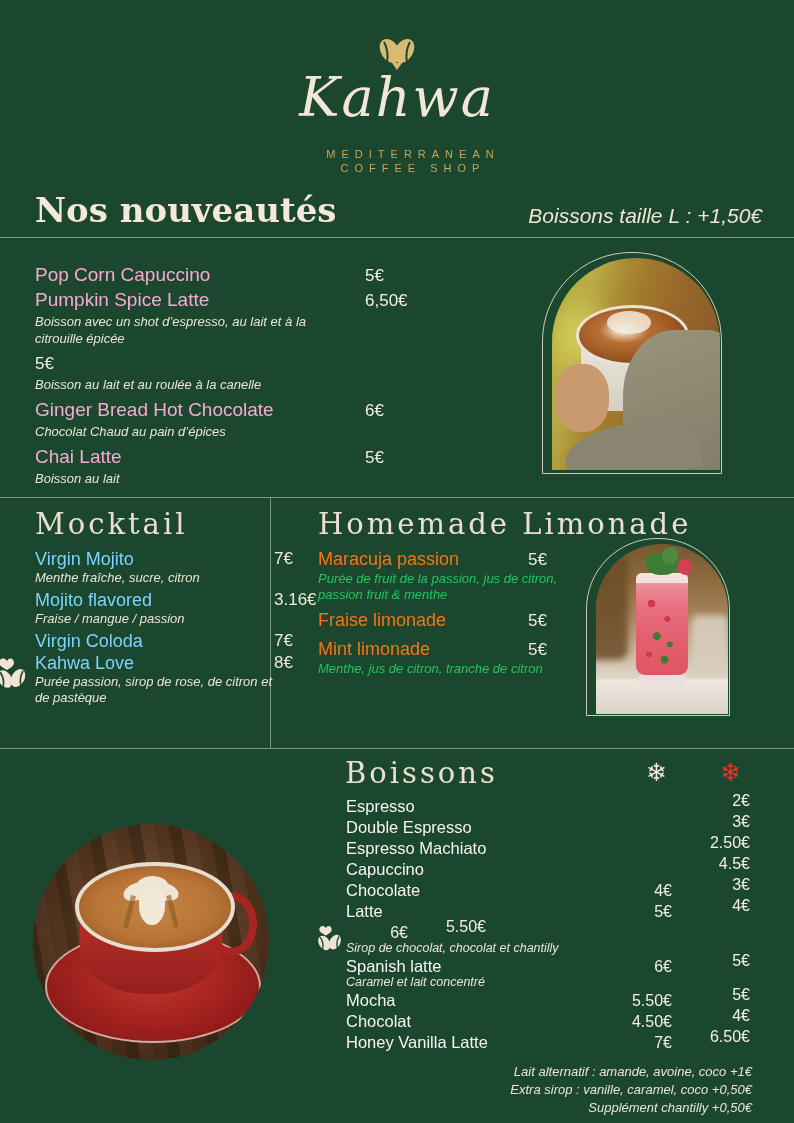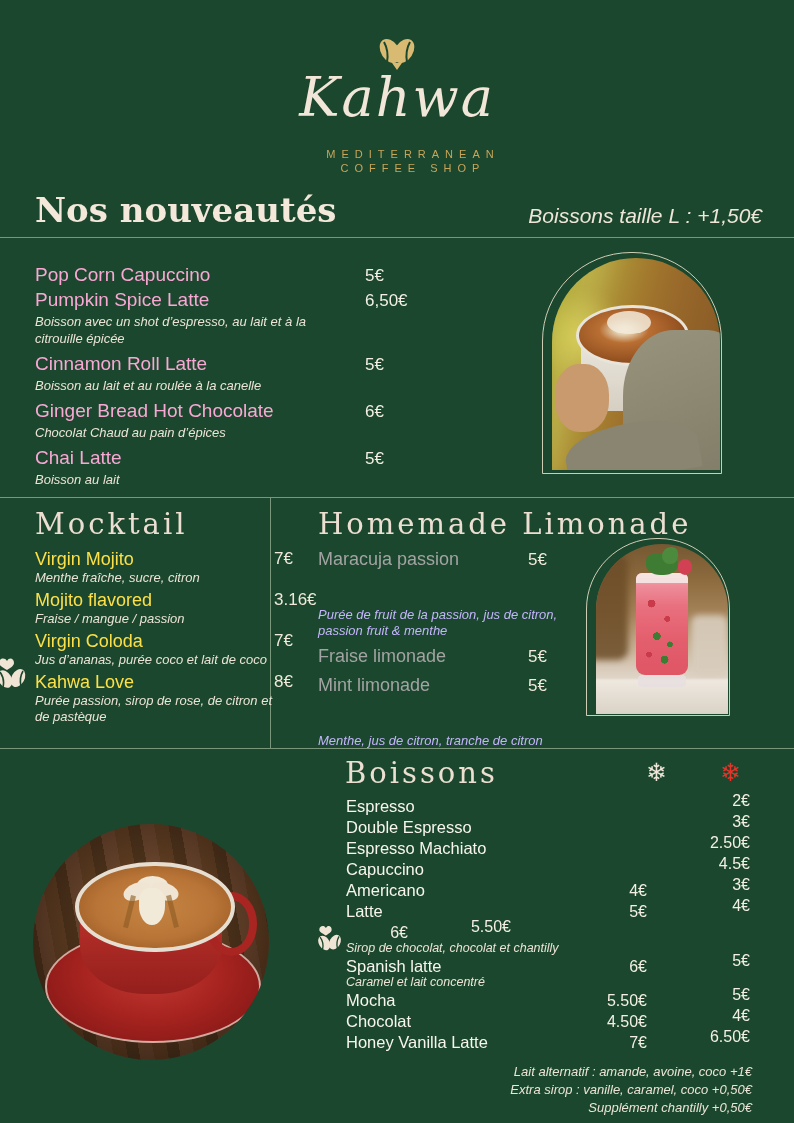--- a/index.html
+++ b/index.html
@@ -89,39 +89,39 @@
   .ph3-a3{left:50%;top:25%;width:12%;height:7%;border-radius:50%;background:#efe5d2;transform:rotate(20deg);}
   .ph3-a4{left:45%;top:27%;width:11%;height:16%;border-radius:50% 50% 60% 60%/40% 40% 60% 60%;background:#f2ead9;}
   .ph3-s1{left:40%;top:30%;width:2%;height:14%;background:#8a5a22;opacity:.6;transform:rotate(14deg);}
   .ph3-s2{left:58%;top:30%;width:2%;height:14%;background:#8a5a22;opacity:.6;transform:rotate(-14deg);}
 
   
   .sec-title{position:absolute;font-family:"DejaVu Serif",serif;font-size:29px;letter-spacing:3px;color:#ecdfd2;}
   .mk-title{left:35px;top:507px;} .lm-title{left:318px;top:507px;}
   .mk-list{position:absolute;left:35px;top:548px;width:280px;}
   .mk-item{position:relative;}
-  .mk-name{font-size:18px;line-height:22px;color:#fde047;}
+  .mk-name{font-size:18px;line-height:22px;color:#7dd3fc;}
   .mk-price{position:absolute;left:239px;top:0;font-size:17px;line-height:22px;}
   .mk-desc{font-style:italic;font-size:13px;line-height:16px;color:#ece4d6;max-width:238px;margin:0 0 3px;}
   .lm-list{position:absolute;left:318px;top:548px;width:255px;}
   .lm-item{position:relative;margin-bottom:6px;}
-  .lm-name{font-size:18px;line-height:23px;color:#a3a3a3;}
+  .lm-name{font-size:18px;line-height:23px;color:#f97316;}
   .lm-price{position:absolute;left:210px;top:0;font-size:17px;line-height:23px;}
-  .lm-desc{font-style:italic;font-size:13px;line-height:16px;color:#c4b5fd;max-width:250px;margin-top:36px;}
+  .lm-desc{font-style:italic;font-size:13px;line-height:16px;color:#22c55e;max-width:250px;}
 
   .bean-love{position:absolute;left:-5px;top:655px;}
   .bean-latte{position:absolute;left:316px;top:923px;}
 
   
   .bo-title{left:345px;top:756px;}
   .flake{position:absolute;top:758px;font-size:25px;line-height:28px;}
   .flake-hot{left:646px;color:#f0e7da;}
   .flake-cold{left:720px;color:#e5352b;}
   .bo-table{position:absolute;left:346px;top:796px;width:404px;}
-  .bo-row{display:flex;align-items:center;gap:25px;}
+  .bo-row{display:flex;align-items:center;}
   .bo-name{flex:1;font-size:16.5px;line-height:21px;color:#f8f5ee;}
   .bo-p1,.bo-p2{font-size:16px;line-height:21px;text-align:right;color:#f4efe4;}
   .bo-p1{width:62px;} .bo-p2{width:78px;transform:translateY(-6px);}
   .bo-desc{font-style:italic;font-size:12.5px;line-height:15px;color:#ece4d6;margin-top:-2px;}
   .bo-notes{position:absolute;right:42px;top:1063px;width:420px;text-align:right;
      font-style:italic;font-size:13px;line-height:18px;color:#ece4d6;}
 </style>
 </head>
 <body>
 
@@ -154,21 +154,20 @@
     </div>
     <div>
       <div class="nv-row">
           <span class="nv-name">Pumpkin Spice Latte</span>
           <span class="nv-price">6,50€</span>
         </div>
       <div class="nv-desc">Boisson avec un shot d’espresso, au lait et à la citrouille épicée</div>
     </div>
     <div>
       <div class="nv-row">
-          <span class="nv-name">Cinnamon Roll Latte</span>
           <span class="nv-price">5€</span>
         </div>
       <div class="nv-desc">Boisson au lait et au roulée à la canelle</div>
     </div>
     <div>
       <div class="nv-row">
           <span class="nv-name">Ginger Bread Hot Chocolate</span>
           <span class="nv-price">6€</span>
         </div>
       <div class="nv-desc">Chocolat Chaud au pain d’épices</div>
@@ -205,21 +204,20 @@
       <div class="mk-desc">Menthe fraîche, sucre, citron</div>
     </div>
     <div class="mk-item">
       <div class="mk-name">Mojito flavored</div>
       <span class="mk-price">3.16€</span>
       <div class="mk-desc">Fraise / mangue / passion</div>
     </div>
     <div class="mk-item">
       <div class="mk-name">Virgin Coloda</div>
       <span class="mk-price">7€</span>
-      <div class="mk-desc">Jus d’ananas, purée coco et lait de coco</div>
     </div>
     <div class="mk-item">
       <div class="mk-name">Kahwa Love</div>
       <span class="mk-price">8€</span>
       <div class="mk-desc">Purée passion, sirop de rose, de citron et de pastèque</div>
     </div>
   </div>
 
   <div class="bean-love">
     <svg width="34" height="36" viewBox="0 0 34 36">
@@ -283,21 +281,21 @@
         <span class="bo-name">Espresso Machiato</span>
         <span class="bo-p1"></span>
         <span class="bo-p2">2.50€</span>
       </div>
     <div class="bo-row">
         <span class="bo-name">Capuccino</span>
         <span class="bo-p1"></span>
         <span class="bo-p2">4.5€</span>
       </div>
     <div class="bo-row">
-        <span class="bo-name">Americano</span>
+        <span class="bo-name">Chocolate</span>
         <span class="bo-p1">4€</span>
         <span class="bo-p2">3€</span>
       </div>
     <div class="bo-row">
         <span class="bo-name">Latte</span>
         <span class="bo-p1">5€</span>
         <span class="bo-p2">4€</span>
       </div>
     <div>
       <div class="bo-row">

